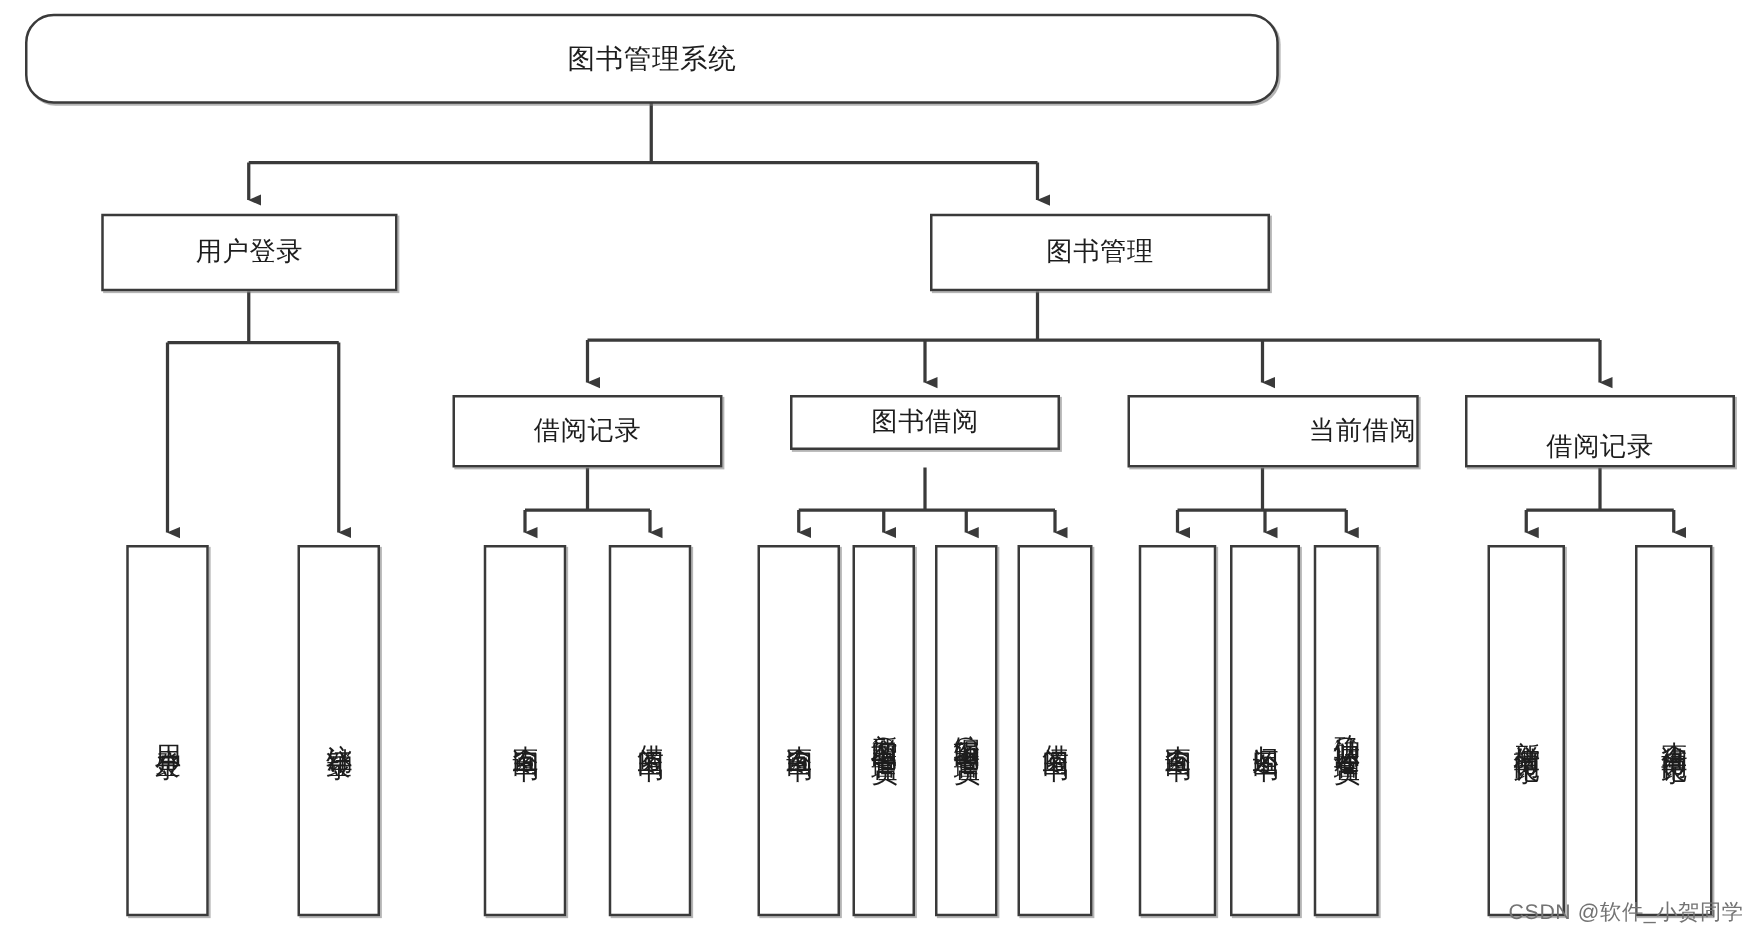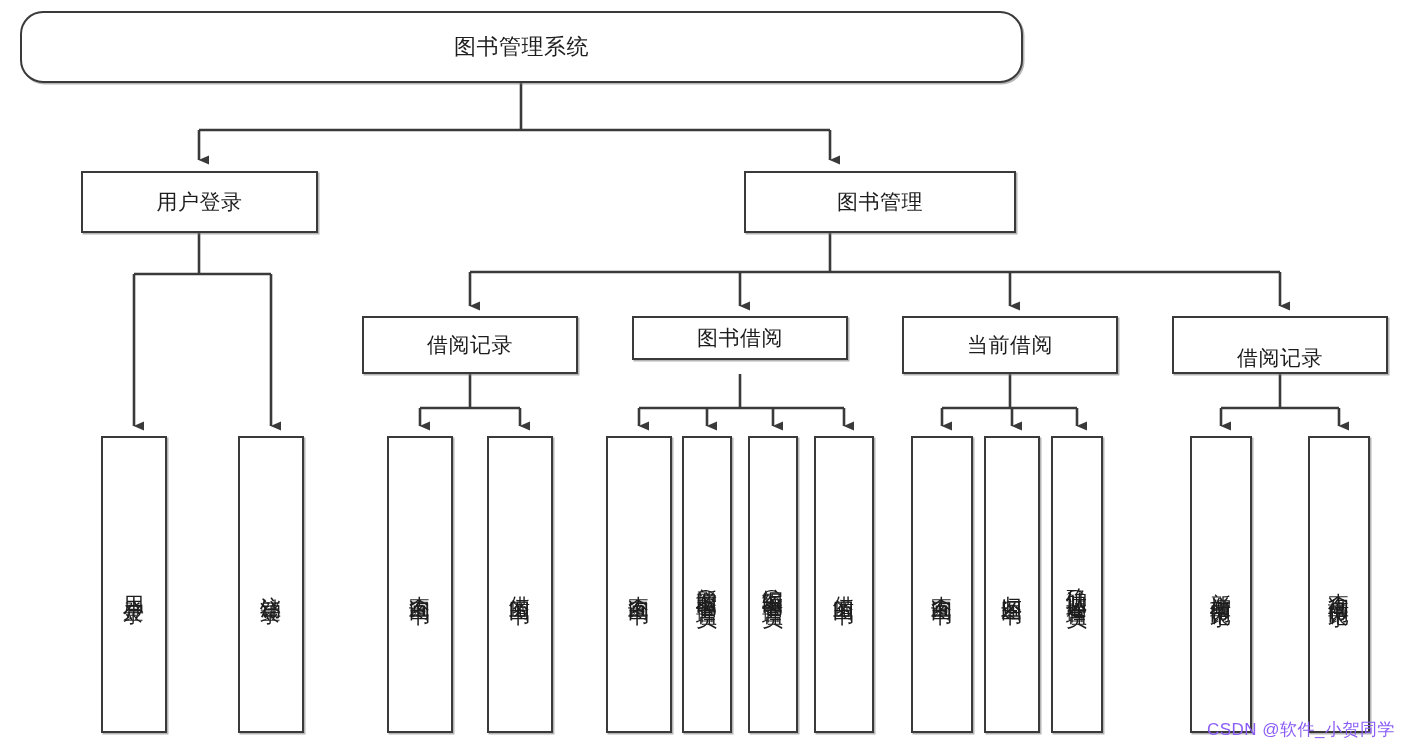--- a/index.html
+++ b/index.html
@@ -59,21 +59,21 @@
     line-height: 1.1;
   }
   .node.root .label {
     font-size: 22px;
   }
   #watermark {
     position: absolute;
     right: 10px;
     bottom: 6px;
     font-size: 17px;
-    color: #8b5cf6;
+    color: #737373;
     letter-spacing: 0.5px;
     z-index: 5;
     white-space: nowrap;
   }
 </style>
 </head>
 <body>
 
 <div id="canvas">
 
@@ -137,21 +137,21 @@
   <div class="node horizontal" style="left:744px; top:171px; width:272px; height:62px;">
     <span class="label">图书管理</span>
   </div>
 
   <div class="node horizontal" style="left:362px; top:316px; width:216px; height:58px;">
     <span class="label">借阅记录</span>
   </div>
   <div class="node horizontal" style="left:632px; top:316px; width:216px; height:44px;">
     <span class="label">图书借阅</span>
   </div>
-  <div class="node horizontal" style="left:902px; top:316px; width:216px; height:58px;">
+  <div class="node horizontal" style="left:902px; top:316px; width:233px; height:58px;justify-content:flex-end;">
     <span class="label">当前借阅</span>
   </div>
   <div class="node horizontal" style="left:1172px; top:316px; width:216px; height:58px;align-items:flex-end;">
     <span class="label">借阅记录</span>
   </div>
 
   <div class="node vertical" style="left:101px; top:436px; width:66px; height:297px;">
     <span class="label">用户登录</span>
   </div>
   <div class="node vertical" style="left:238px; top:436px; width:66px; height:297px;">

